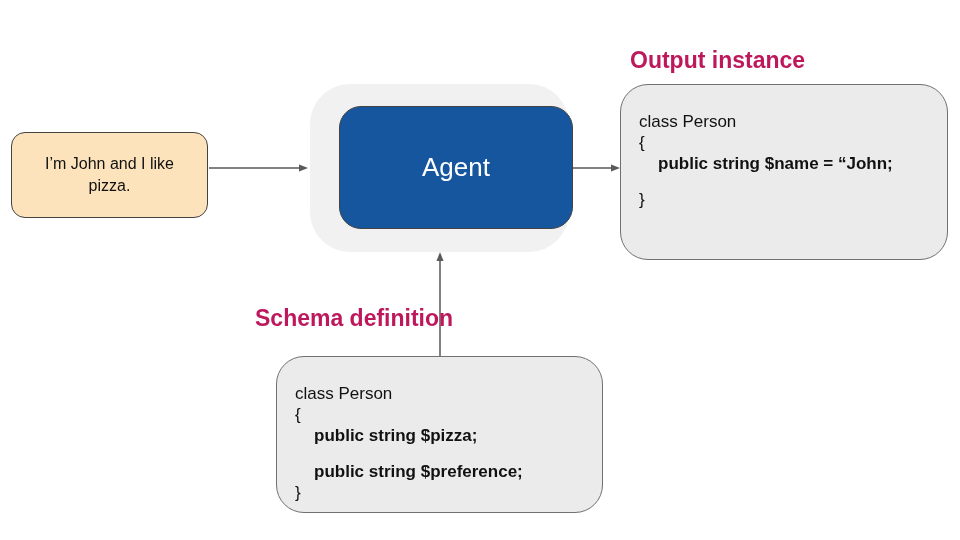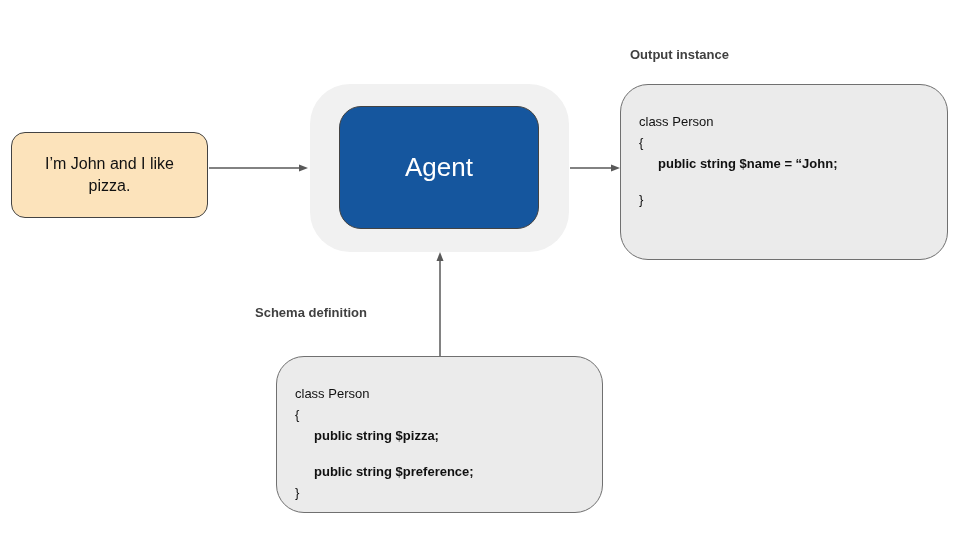--- a/index.html
+++ b/index.html
@@ -37,49 +37,49 @@
   .agent-halo {
     position: absolute;
     left: 310px; top: 84px;
     width: 259px; height: 168px;
     background: #F1F1F1;
     border-radius: 40px;
   }
   .agent-box {
     position: absolute;
     left: 339px; top: 106px;
-    width: 200px; height: 123px;
+    width: 234px; height: 123px;
     box-sizing: border-box;
     background: #15569E;
     border: 1.5px solid #434343;
     border-radius: 22px;
     display: flex;
     align-items: center;
     justify-content: center;
     color: #ffffff;
     font-size: 26px;
   }
   
   .section-title {
     position: absolute;
-    font-size: 13px;
+    font-size: 23px;
     font-weight: bold;
-    color: #404040;
+    color: #be185d;
     white-space: nowrap;
   }
   .title-output { left: 630px; top: 47px; }
   .title-schema { left: 236px; top: 305px; margin-left: 19px; }
   
   .code-box {
     position: absolute;
     box-sizing: border-box;
     background: #EBEBEB;
     border: 1px solid #707070;
     border-radius: 28px;
-    font-size: 13px;
+    font-size: 17px;
     color: #111111;
     padding: 26px 10px 0 18px;
   }
   .code-box-output { left: 620px; top: 84px;  width: 328px; height: 176px; }
   .code-box-schema { left: 276px; top: 356px; width: 327px; height: 157px; }
   .code-line {
     height: 21px;
     line-height: 21px;
     white-space: pre;
   }

